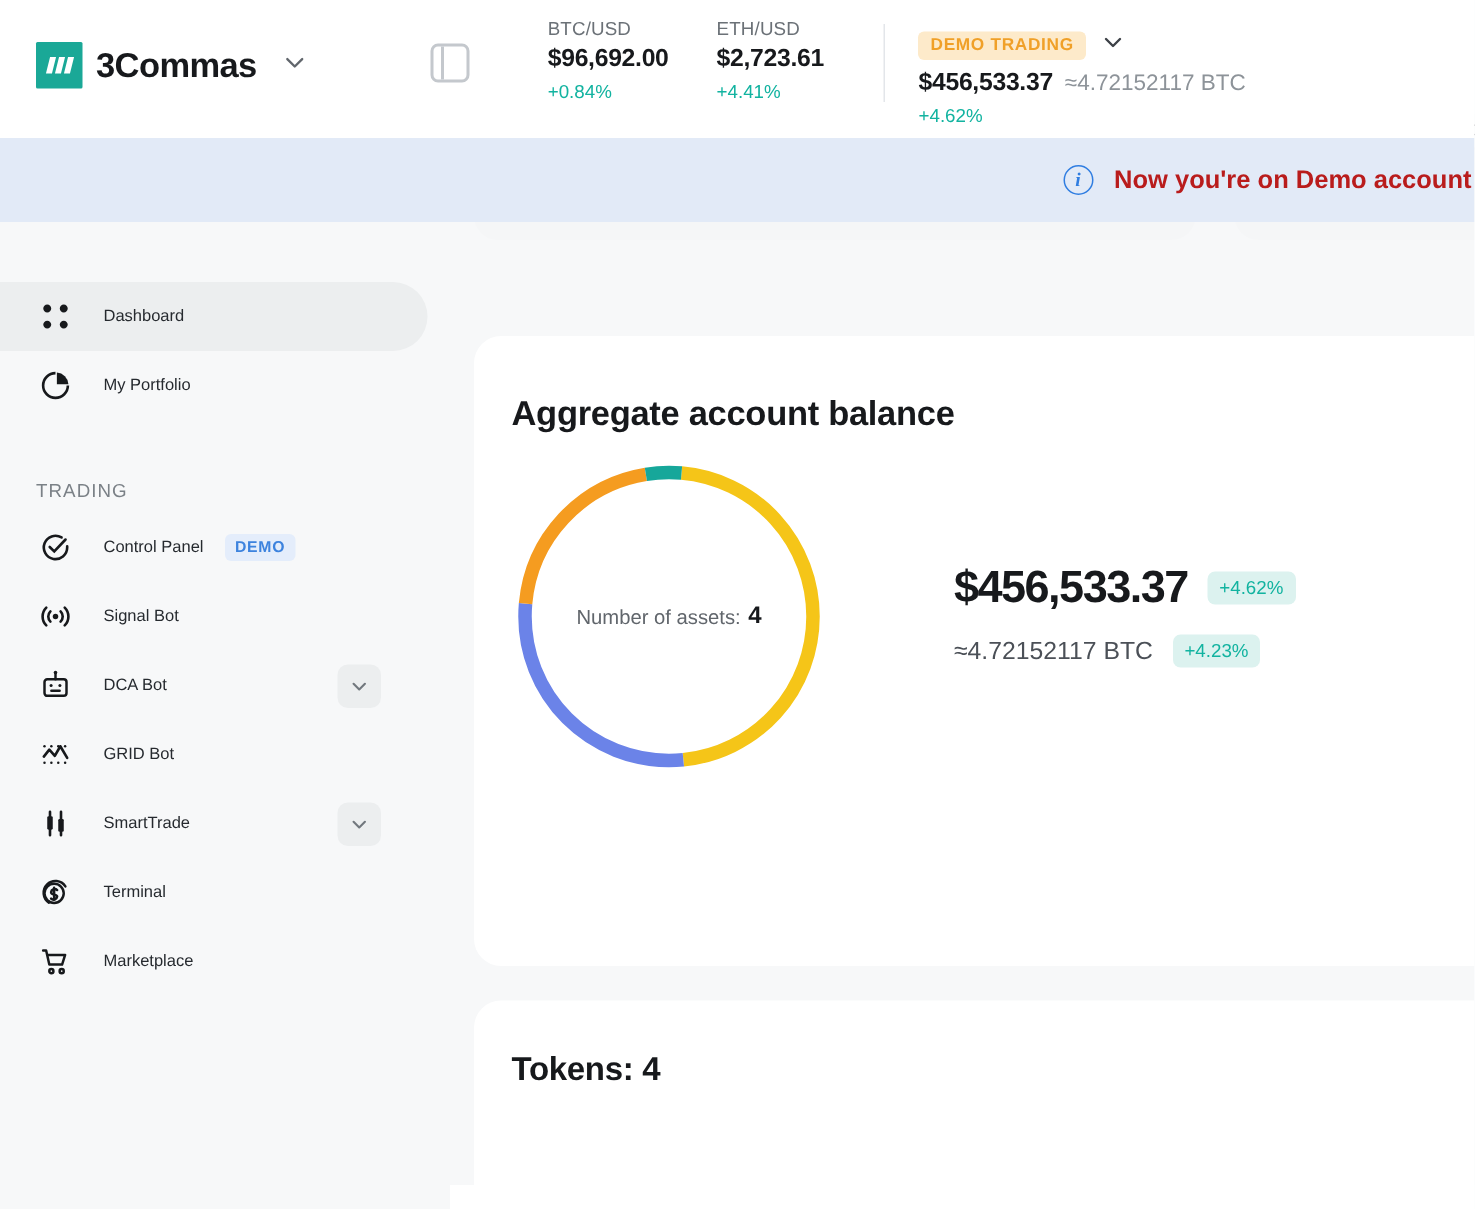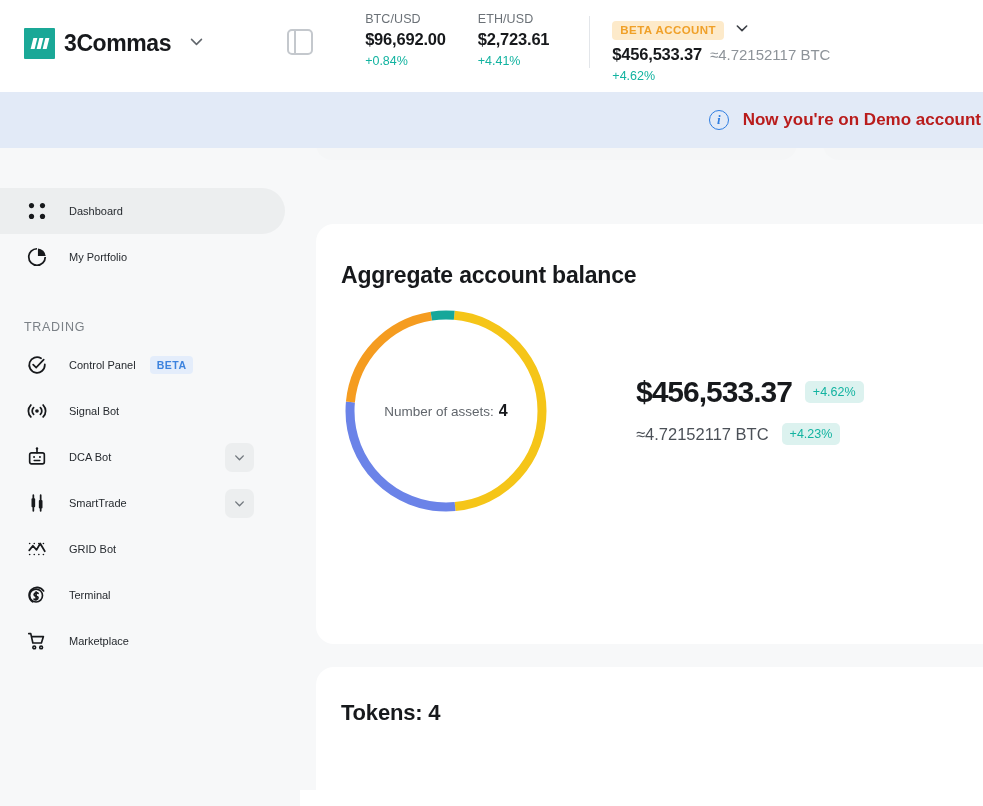--- a/index.html
+++ b/index.html
@@ -197,21 +197,21 @@
       <div class="nav-section">TRADING</div>
 
       <div class="nav-item">
         <span class="nav-icon">
           <svg width="22" height="22" viewBox="0 0 24 24" fill="none" stroke="currentColor" stroke-width="1.9" stroke-linecap="round">
             <path d="M20.5 11.2V12a8.5 8.5 0 1 1-4.1-7.3"></path>
             <path d="M7.8 11.6l3.3 3.2 8.2-8.6"></path>
           </svg>
         </span>
         <span class="nav-label">Control Panel</span>
-        <span class="beta-chip">BETA</span>
+        <span class="beta-chip">DEMO</span>
       </div>
 
       <div class="nav-item">
         <span class="nav-icon">
           <svg width="22" height="22" viewBox="0 0 24 24" fill="none" stroke="currentColor" stroke-width="1.9" stroke-linecap="round">
             <circle cx="12" cy="12" r="2" fill="currentColor" stroke="none"></circle>
             <path d="M8.3 8.3a5.2 5.2 0 0 0 0 7.4M15.7 15.7a5.2 5.2 0 0 0 0-7.4"></path>
             <path d="M5.3 5.5a9.2 9.2 0 0 0 0 13M18.7 18.5a9.2 9.2 0 0 0 0-13"></path>
           </svg>
         </span>
@@ -223,37 +223,20 @@
           <svg width="22" height="22" viewBox="0 0 24 24" fill="none" stroke="currentColor" stroke-width="1.8" stroke-linecap="round">
             <rect x="4" y="7.5" width="16" height="12" rx="2"></rect>
             <path d="M12 3v4.5"></path>
               <circle cx="12" cy="2.6" r="1.3" fill="currentColor" stroke="none"></circle>
             <circle cx="8.8" cy="12" r="1.1" fill="currentColor" stroke="none"></circle>
             <circle cx="15.2" cy="12" r="1.1" fill="currentColor" stroke="none"></circle>
             <path d="M9 15.8h6"></path>
           </svg>
         </span>
         <span class="nav-label">DCA Bot</span>
-        <span class="expander">
-          <svg width="13" height="13" viewBox="0 0 24 24" fill="none" stroke="currentColor" stroke-width="2.6" stroke-linecap="round" stroke-linejoin="round">
-              <path d="M5 9l7 7 7-7"></path>
-            </svg>
-        </span>
-      </div>
-
-      <div class="nav-item">
-        <span class="nav-icon">
-          <svg width="22" height="22" viewBox="0 0 24 24" fill="none" stroke="currentColor" stroke-width="1.9" stroke-linecap="round">
-            <path d="M8 3.5v3.2M8 16.5v4"></path>
-            <rect x="6" y="6.7" width="4" height="9.8" rx="1" fill="currentColor" stroke="none"></rect>
-            <path d="M16 3.5v5.2M16 18v2.5"></path>
-            <rect x="14" y="8.7" width="4" height="9.3" rx="1" fill="currentColor" stroke="none"></rect>
-          </svg>
-        </span>
-        <span class="nav-label">SmartTrade</span>
         <span class="expander">
           <svg width="13" height="13" viewBox="0 0 24 24" fill="none" stroke="currentColor" stroke-width="2.6" stroke-linecap="round" stroke-linejoin="round">
               <path d="M5 9l7 7 7-7"></path>
             </svg>
         </span>
       </div>
 
       <div class="nav-item">
         <span class="nav-icon">
           <svg width="22" height="22" viewBox="0 0 24 24" fill="none" stroke="currentColor" stroke-width="1.9" stroke-linecap="round" stroke-linejoin="round">
@@ -268,20 +251,37 @@
                 <circle cx="14" cy="18" r=".9"></circle>
                 <circle cx="19" cy="18" r=".9"></circle>
             </g>
           </svg>
         </span>
         <span class="nav-label">GRID Bot</span>
       </div>
 
       <div class="nav-item">
         <span class="nav-icon">
+          <svg width="22" height="22" viewBox="0 0 24 24" fill="none" stroke="currentColor" stroke-width="1.9" stroke-linecap="round">
+            <path d="M8 3.5v3.2M8 16.5v4"></path>
+            <rect x="6" y="6.7" width="4" height="9.8" rx="1" fill="currentColor" stroke="none"></rect>
+            <path d="M16 3.5v5.2M16 18v2.5"></path>
+            <rect x="14" y="8.7" width="4" height="9.3" rx="1" fill="currentColor" stroke="none"></rect>
+          </svg>
+        </span>
+        <span class="nav-label">SmartTrade</span>
+        <span class="expander">
+          <svg width="13" height="13" viewBox="0 0 24 24" fill="none" stroke="currentColor" stroke-width="2.6" stroke-linecap="round" stroke-linejoin="round">
+              <path d="M5 9l7 7 7-7"></path>
+            </svg>
+        </span>
+      </div>
+
+      <div class="nav-item">
+        <span class="nav-icon">
           <svg width="22" height="22" viewBox="0 0 24 24" fill="none" stroke="currentColor" stroke-width="1.8" stroke-linecap="round">
             <path d="M19.2 7.6A8.6 8.6 0 1 0 7.2 19.4"></path>
             <circle cx="11" cy="12.6" r="7"></circle>
             <path d="M13.2 10.2a2.6 2.6 0 0 0-4.4 1.6c0 2.4 4.4 1.1 4.4 3.2a2.6 2.6 0 0 1-4.4 1.5M11 8.6v8.6"></path>
           </svg>
         </span>
         <span class="nav-label">Terminal</span>
       </div>
 
       <div class="nav-item">
@@ -391,21 +391,21 @@
       <div class="ticker">
         <div class="ticker-label">ETH/USD</div>
         <div class="ticker-price">$2,723.61</div>
         <div class="ticker-change">+4.41%</div>
       </div>
 
       <div class="tick-divider"></div>
 
       <div class="account-block">
         <div class="acct-top">
-          <span class="demo-badge">BETA ACCOUNT</span>
+          <span class="demo-badge">DEMO TRADING</span>
           <span class="acct-caret">
             <svg width="16" height="16" viewBox="0 0 24 24" fill="none" stroke="currentColor" stroke-width="2.4" stroke-linecap="round" stroke-linejoin="round">
                 <path d="M5 9l7 7 7-7"></path>
               </svg>
           </span>
         </div>
         <div class="acct-row2">
           <span class="acct-total">$456,533.37</span>
           <span class="acct-btc">≈4.72152117 BTC</span>
         </div>

